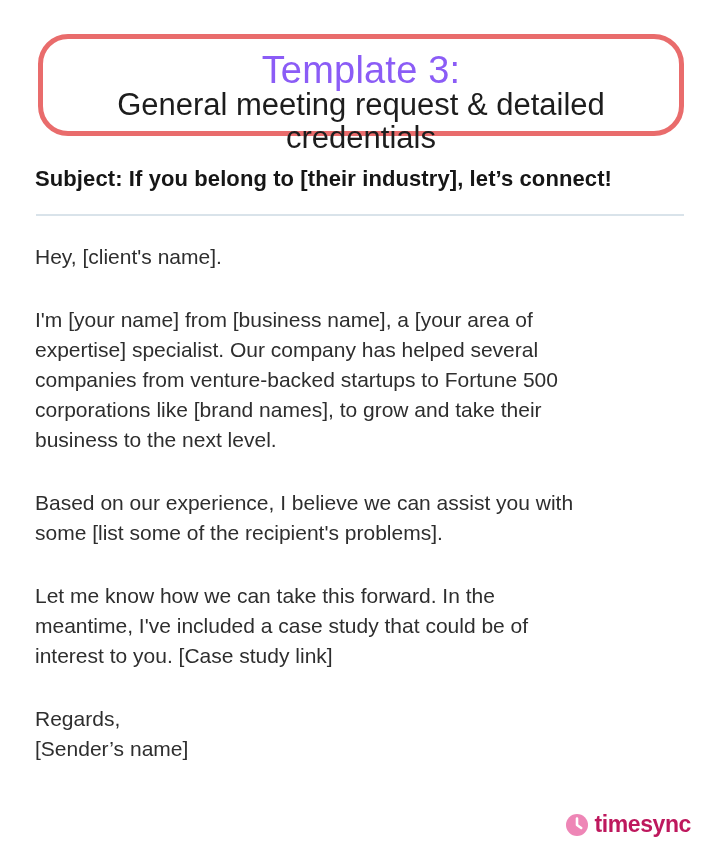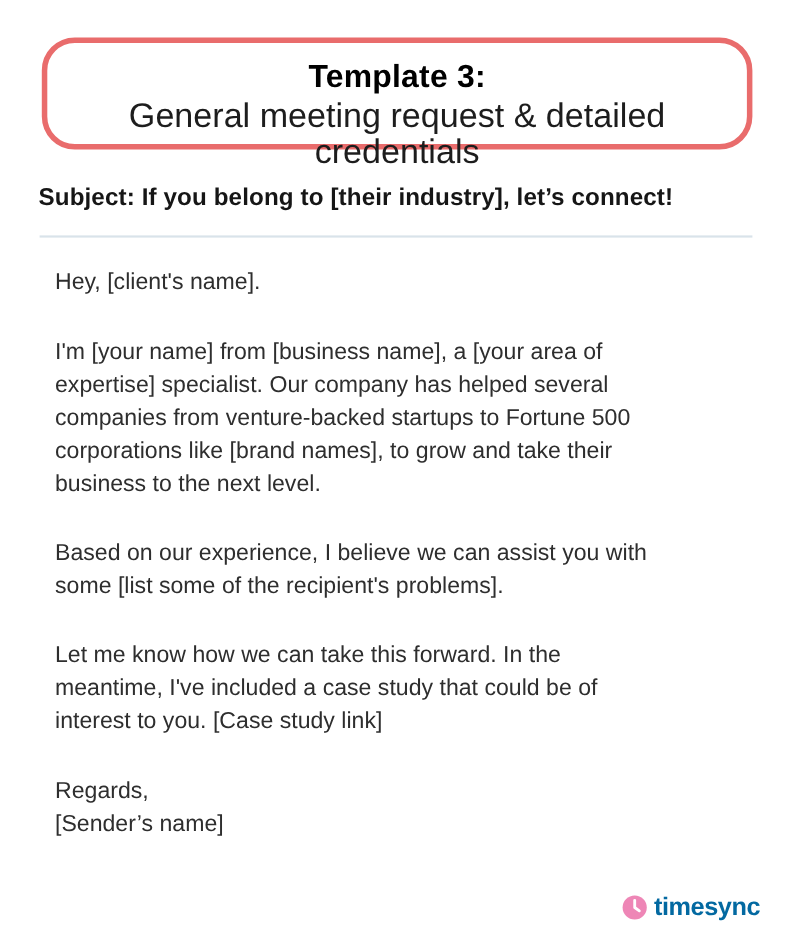--- a/index.html
+++ b/index.html
@@ -20,23 +20,23 @@
     position: absolute;
     left: 38px; top: 34px;
     width: 646px; height: 102px;
     border: 5px solid #e96c6c;
     border-radius: 30px;
     background: #ffffff;
     text-align: center;
     padding-top: 13px;
   }
   .header-title {
-    font-size: 29px;
-    font-weight: 700;
-    color: #000000;
+    font-size: 38px;
+    font-weight: 400;
+    color: #8b5cf6;
     letter-spacing: 0.2px;
     line-height: 36px;
   }
   .header-subtitle {
     font-size: 31px;
     font-weight: 500;
     color: #1d1d1d;
     line-height: 33px;
   }
 
@@ -65,40 +65,40 @@
     position: absolute;
     left: 35px; top: 242px;
     width: 665px;
     font-size: 21px;
     font-weight: 400;
     color: #2e2e2e;
   }
   .email-body p {
     white-space: pre-line;
     line-height: 30px;
-    margin: 0 0 33px 15px;
+    margin: 0 0 33px 0;
   }
   .email-body p:last-child { margin-bottom: 0; }
 
   
   .brand-logo {
     position: absolute;
     right: 29px; top: 811px;
     display: flex;
     align-items: center;
     gap: 5px;
   }
   .brand-logo .logo-icon {
     width: 24px; height: 24px;
     display: block;
   }
   .brand-logo .logo-text {
     font-size: 23px;
     font-weight: 800;
-    color: #0369a1;
+    color: #be185d;
     letter-spacing: -0.4px;
   }
 </style>
 </head>
 <body>
 
 <div class="page">
 
   <div class="header-box">
     <div class="header-title">Template 3:</div>

